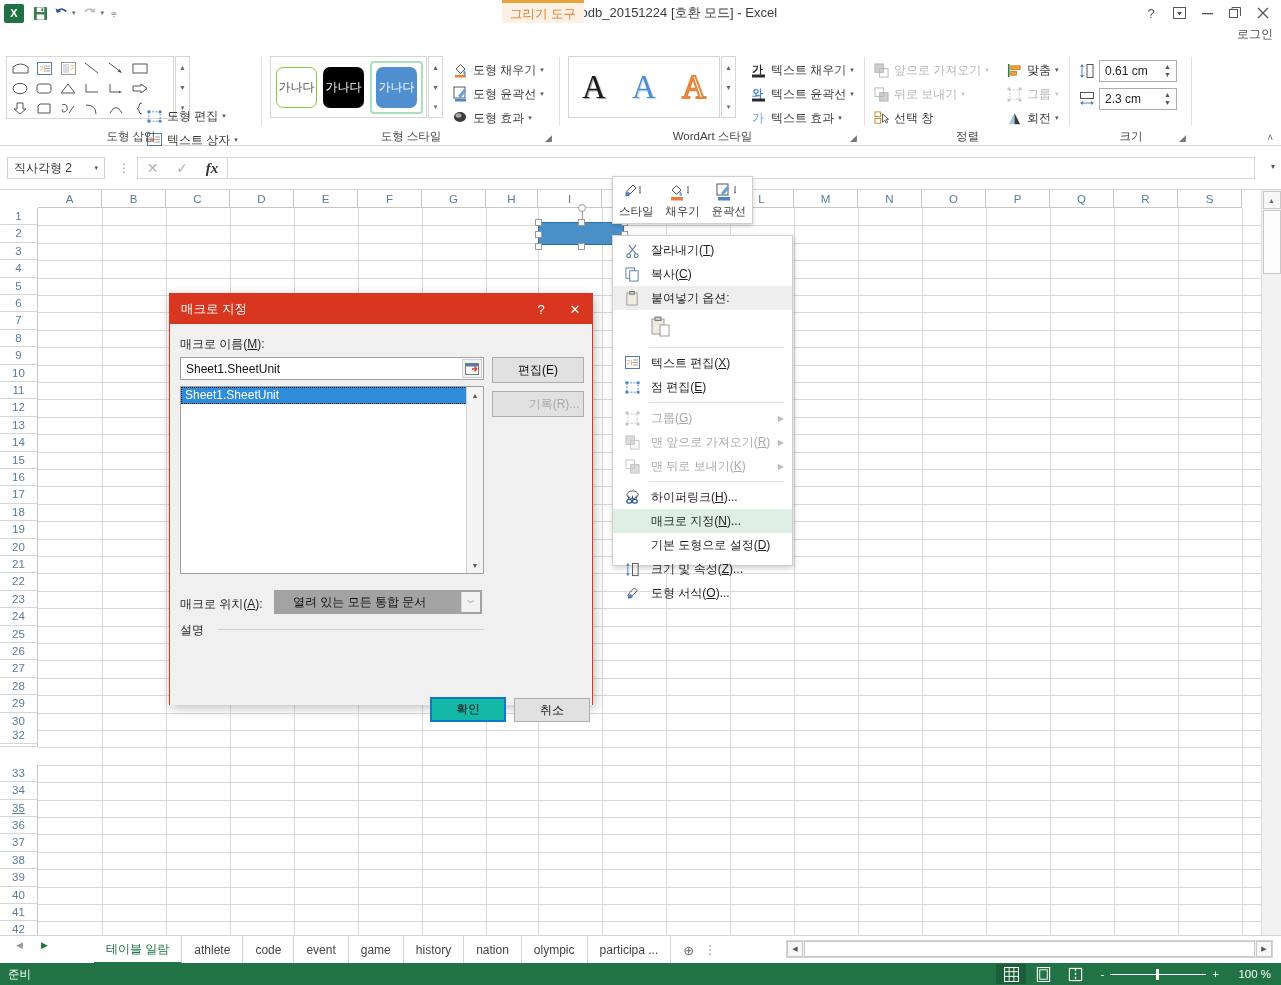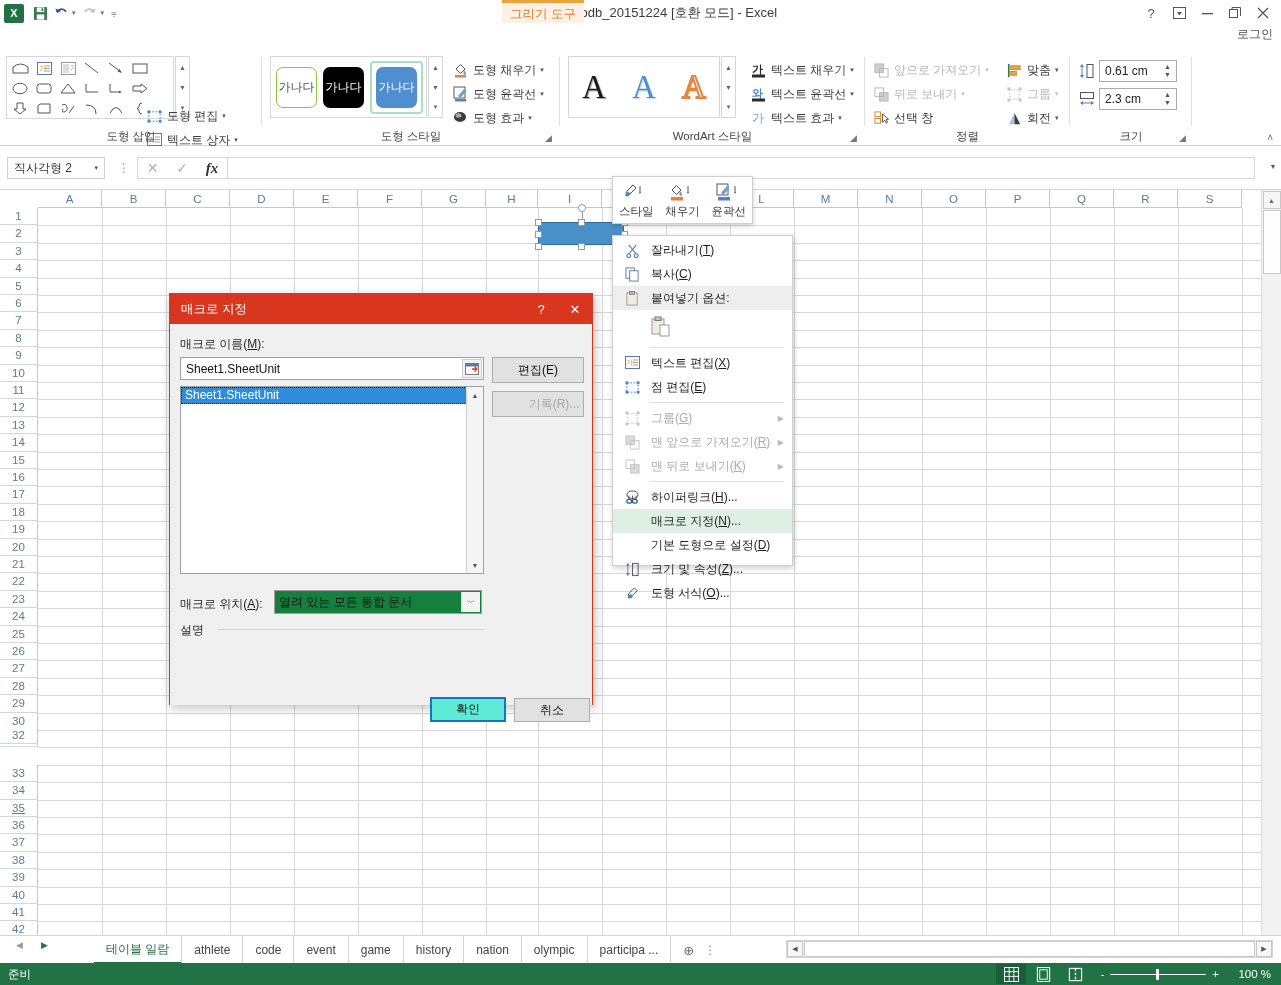--- a/index.html
+++ b/index.html
@@ -308,24 +308,24 @@
   .lb-scroll {
     position: absolute; right: 0; top: 0; bottom: 0; width: 17px; background: #f4f4f4;
     border-left: 1px solid #d2d2d2; display: flex; flex-direction: column; justify-content: space-between;
   }
   .lb-scroll div { height: 16px; display: flex; align-items: center; justify-content: center; font-size: 7px; color: #555; }
   .dlg-btn {
     position: absolute; background: #e1e1e1; border: 1px solid #adadad;
     font-size: 12px; color: #111; display: flex; align-items: center; justify-content: center;
   }
   .dlg-btn.dis { color: #a8a8a8; padding-left: 32px; }
-  .dlg-btn.primary { border: 2px solid #1476c6; background: #5eead4; text-align: center; }
+  .dlg-btn.primary { border: 2px solid #1476c6; background: #14b8a6; text-align: center; }
   .dlg-combo {
-    position: absolute; background: #15803d; border: 1px solid #a0a0a0;
-    font-size: 12px; color: #111; display: flex; align-items: center; padding-left: 4px;
+    position: absolute; background: #a3a3a3; border: 1px solid #a0a0a0;
+    font-size: 12px; color: #111; display: flex; align-items: center; padding-left: 18px;
   }
   .dlg-combo .cbtn {
     position: absolute; right: 1px; top: 1px; bottom: 1px; width: 19px;
     background: #f2f2f2; border-left: 1px solid #d8d8d8;
     display: flex; align-items: center; justify-content: center; font-size: 8px; color: #444;
   }
   .desc-line { position: absolute; height: 1px; background: #cfcfcf; }
 
   
   .sheetbar { position: absolute; left: 0; top: 935px; width: 1281px; height: 28px; background: #fff; border-top: 1px solid #d4d4d4; }

